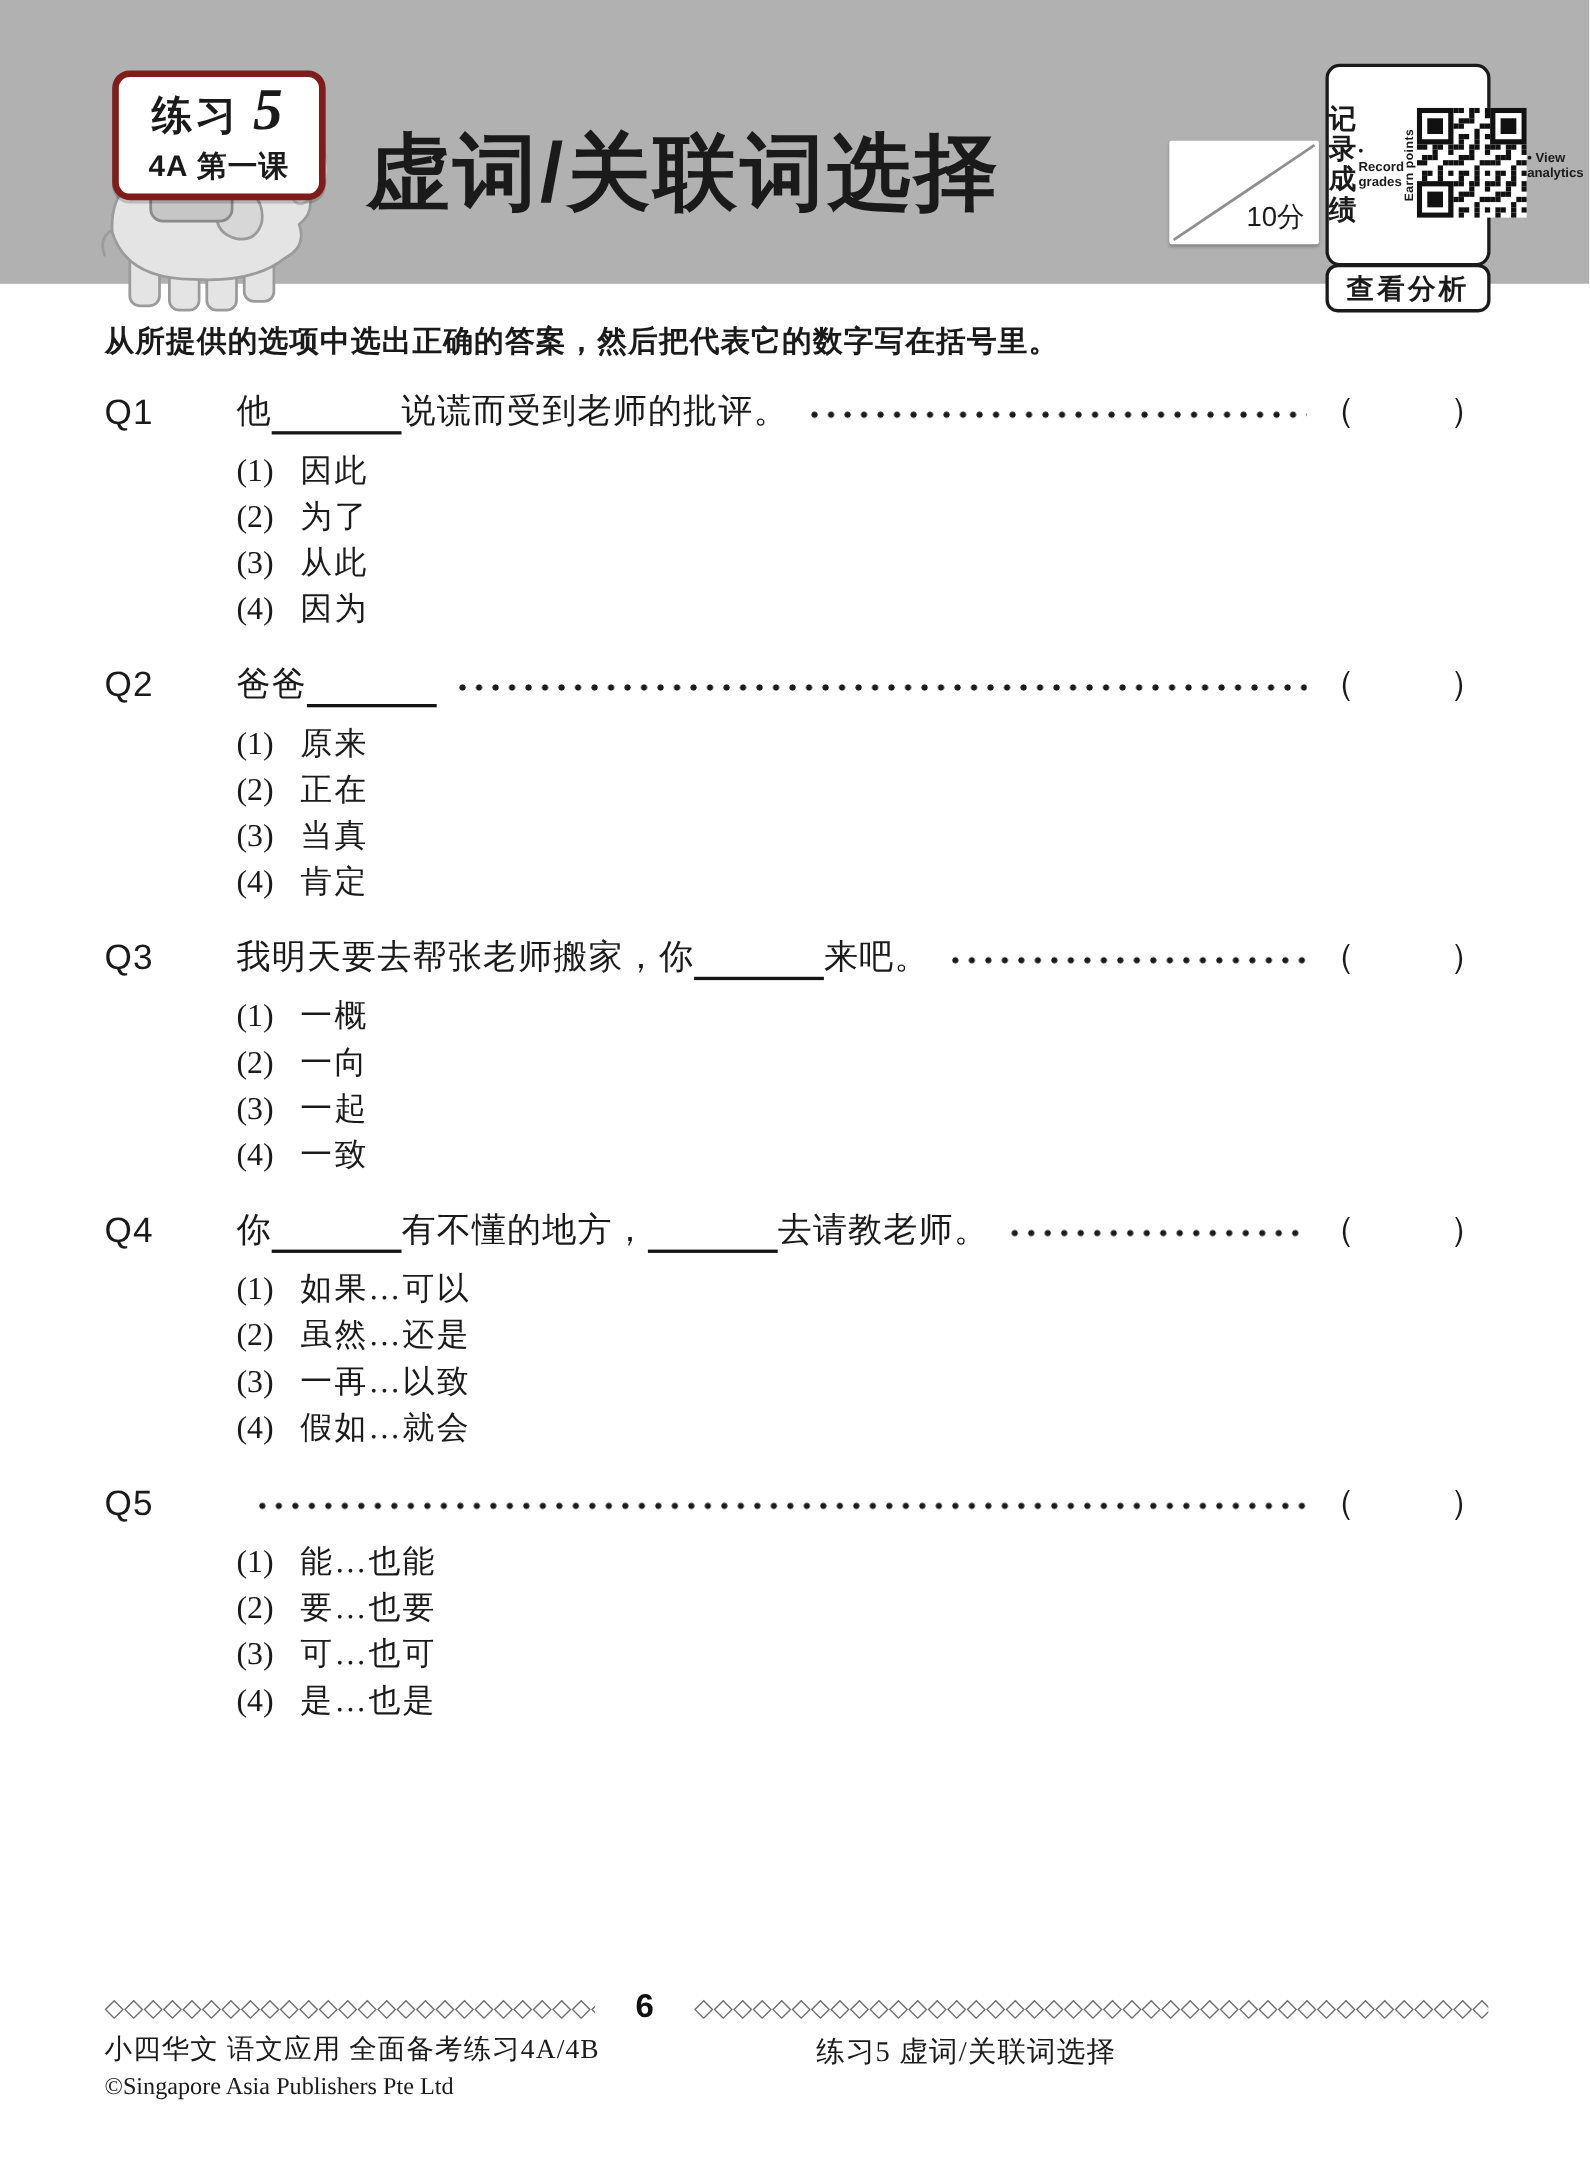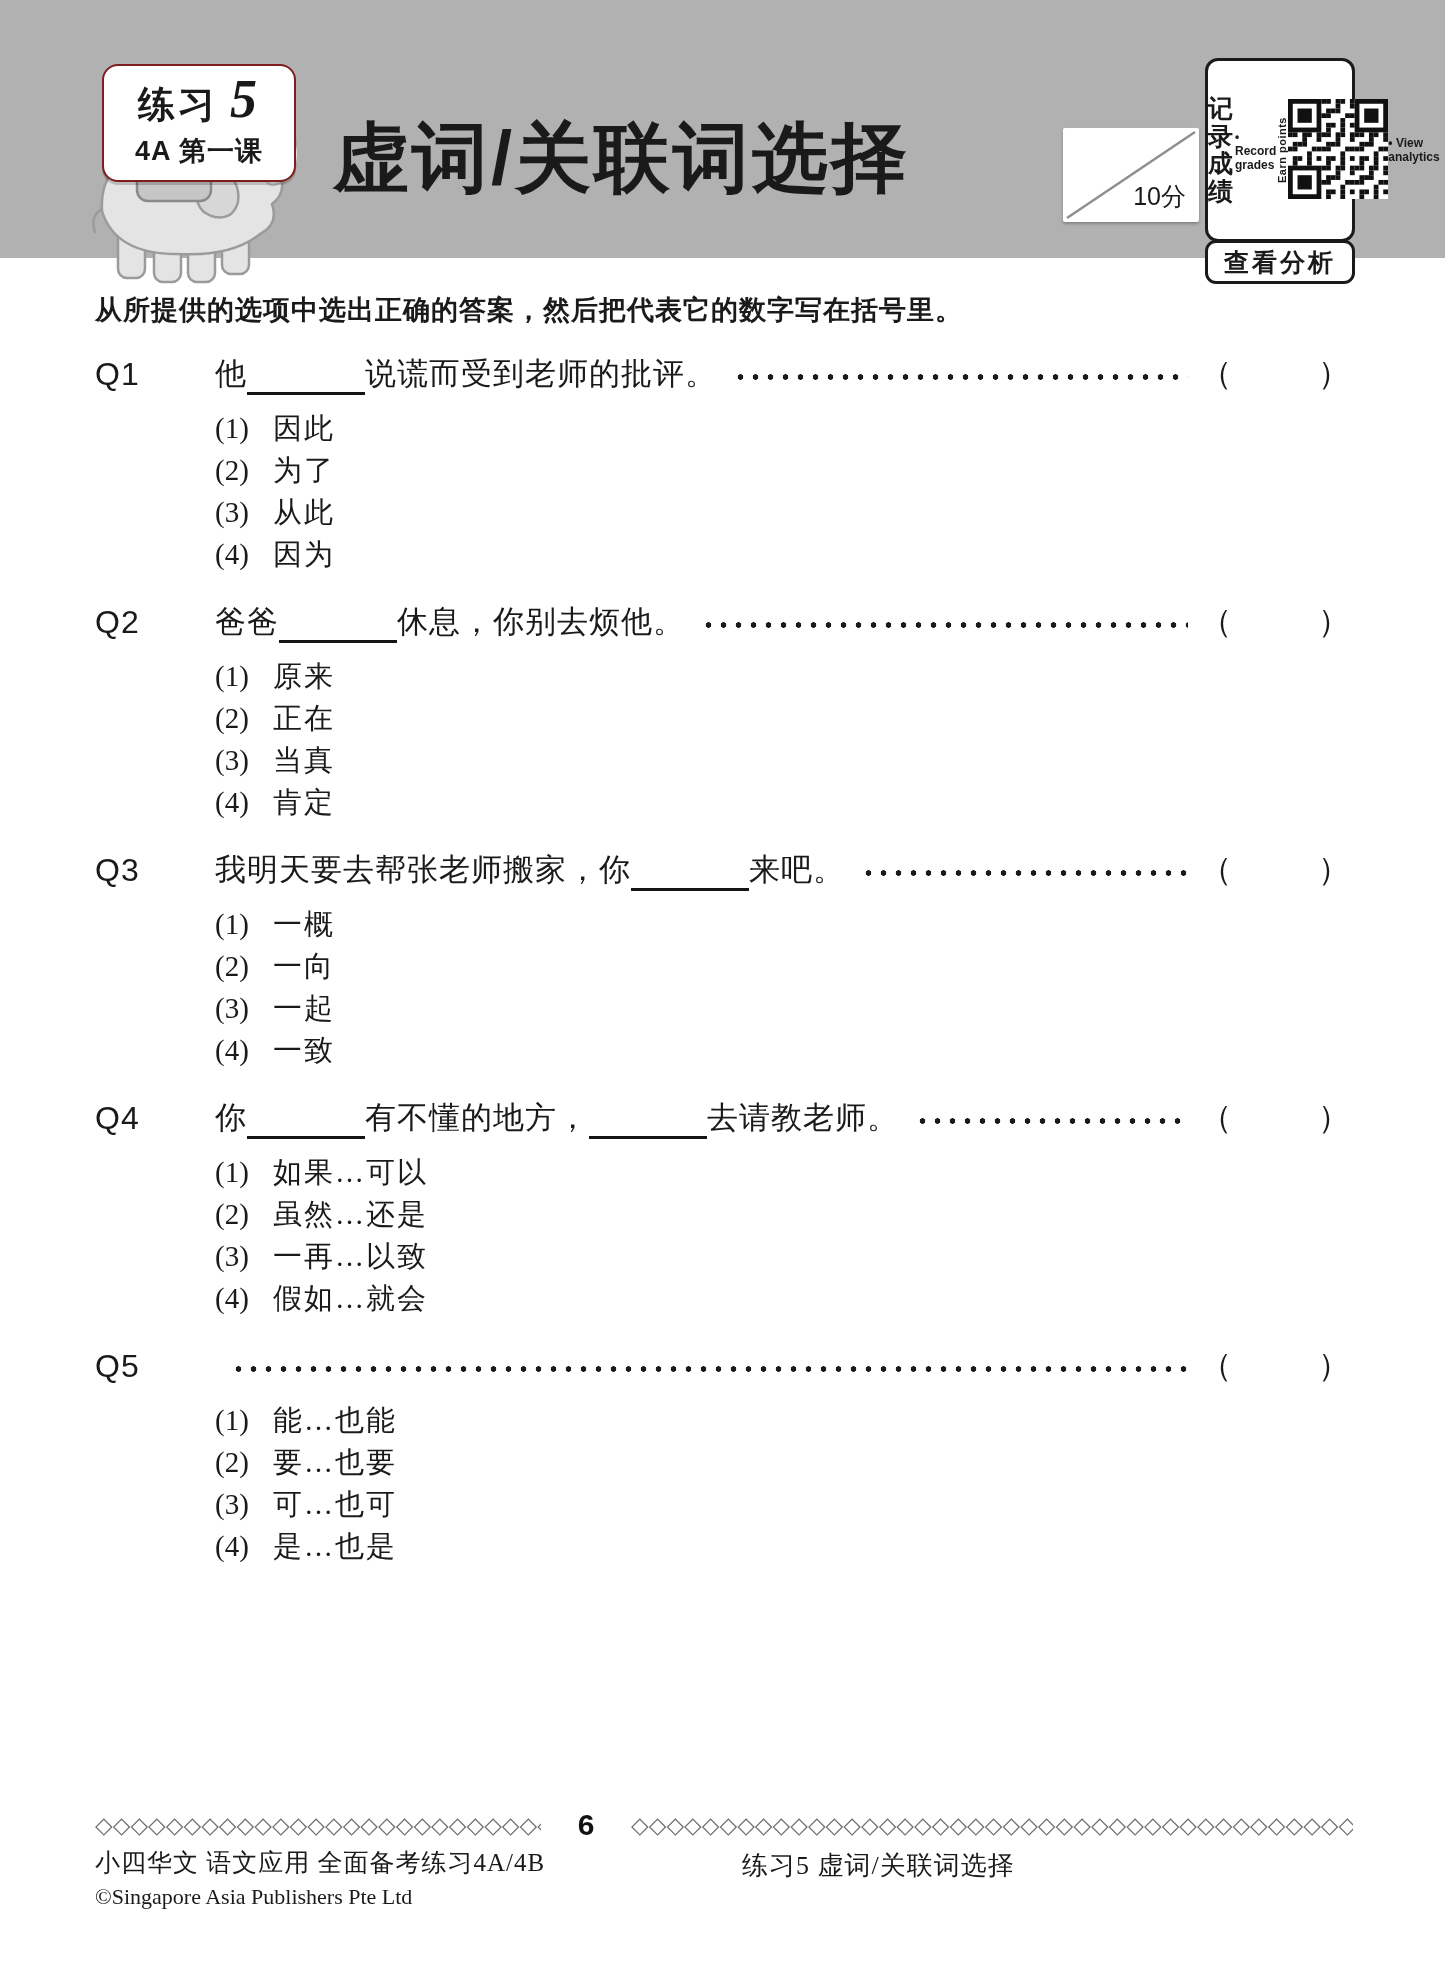--- a/index.html
+++ b/index.html
@@ -8,21 +8,21 @@
     width:1445px; height:1970px; position:relative; overflow:hidden;
     background:#ffffff; color:#1a1a1a;
     font-family:"Liberation Sans", sans-serif;
   }
 
   
   .header-band { position:absolute; left:0; top:0; width:1445px; height:258px; background:#b1b1b1; }
 
   .exercise-badge {
     position:absolute; left:102px; top:64px; width:194px; height:118px;
-    background:#fff; border:2px solid #7f1d1d; border-radius:16px;
+    background:#fff; border:6px solid #7f1d1d; border-radius:16px;
     box-shadow:0 3px 0 rgba(0,0,0,.18);
     display:flex; flex-direction:column; align-items:center; justify-content:center;
     z-index:3;
   }
   .badge-line1 { display:flex; align-items:baseline; gap:12px; font-size:37px; font-weight:bold; letter-spacing:3px; line-height:1; }
   .badge-num { font-family:"Liberation Serif", serif; font-style:italic; font-weight:bold; font-size:54px; line-height:.8; }
   .badge-line2 { font-size:27px; font-weight:bold; margin-top:10px; letter-spacing:1px; }
 
   .elephant { position:absolute; left:82px; top:116px; z-index:2; }
 
@@ -315,21 +315,20 @@
         </div>
       </div>
   </div>
 
   <div class="q-block">
     <div class="q-line">
       <span class="q-label">Q2</span>
       <span class="q-segments">
           <span>爸爸</span>
           <span class="blank"></span>
-          <span>休息，你别去烦他。</span>
         </span>
       <span class="q-leader"></span>
       <span class="q-bracket">
         <span>（</span>
         <span class="bracket-gap"></span>
         <span>）</span>
       </span>
     </div>
     <div class="q-options">
         <div class="opt-row">

